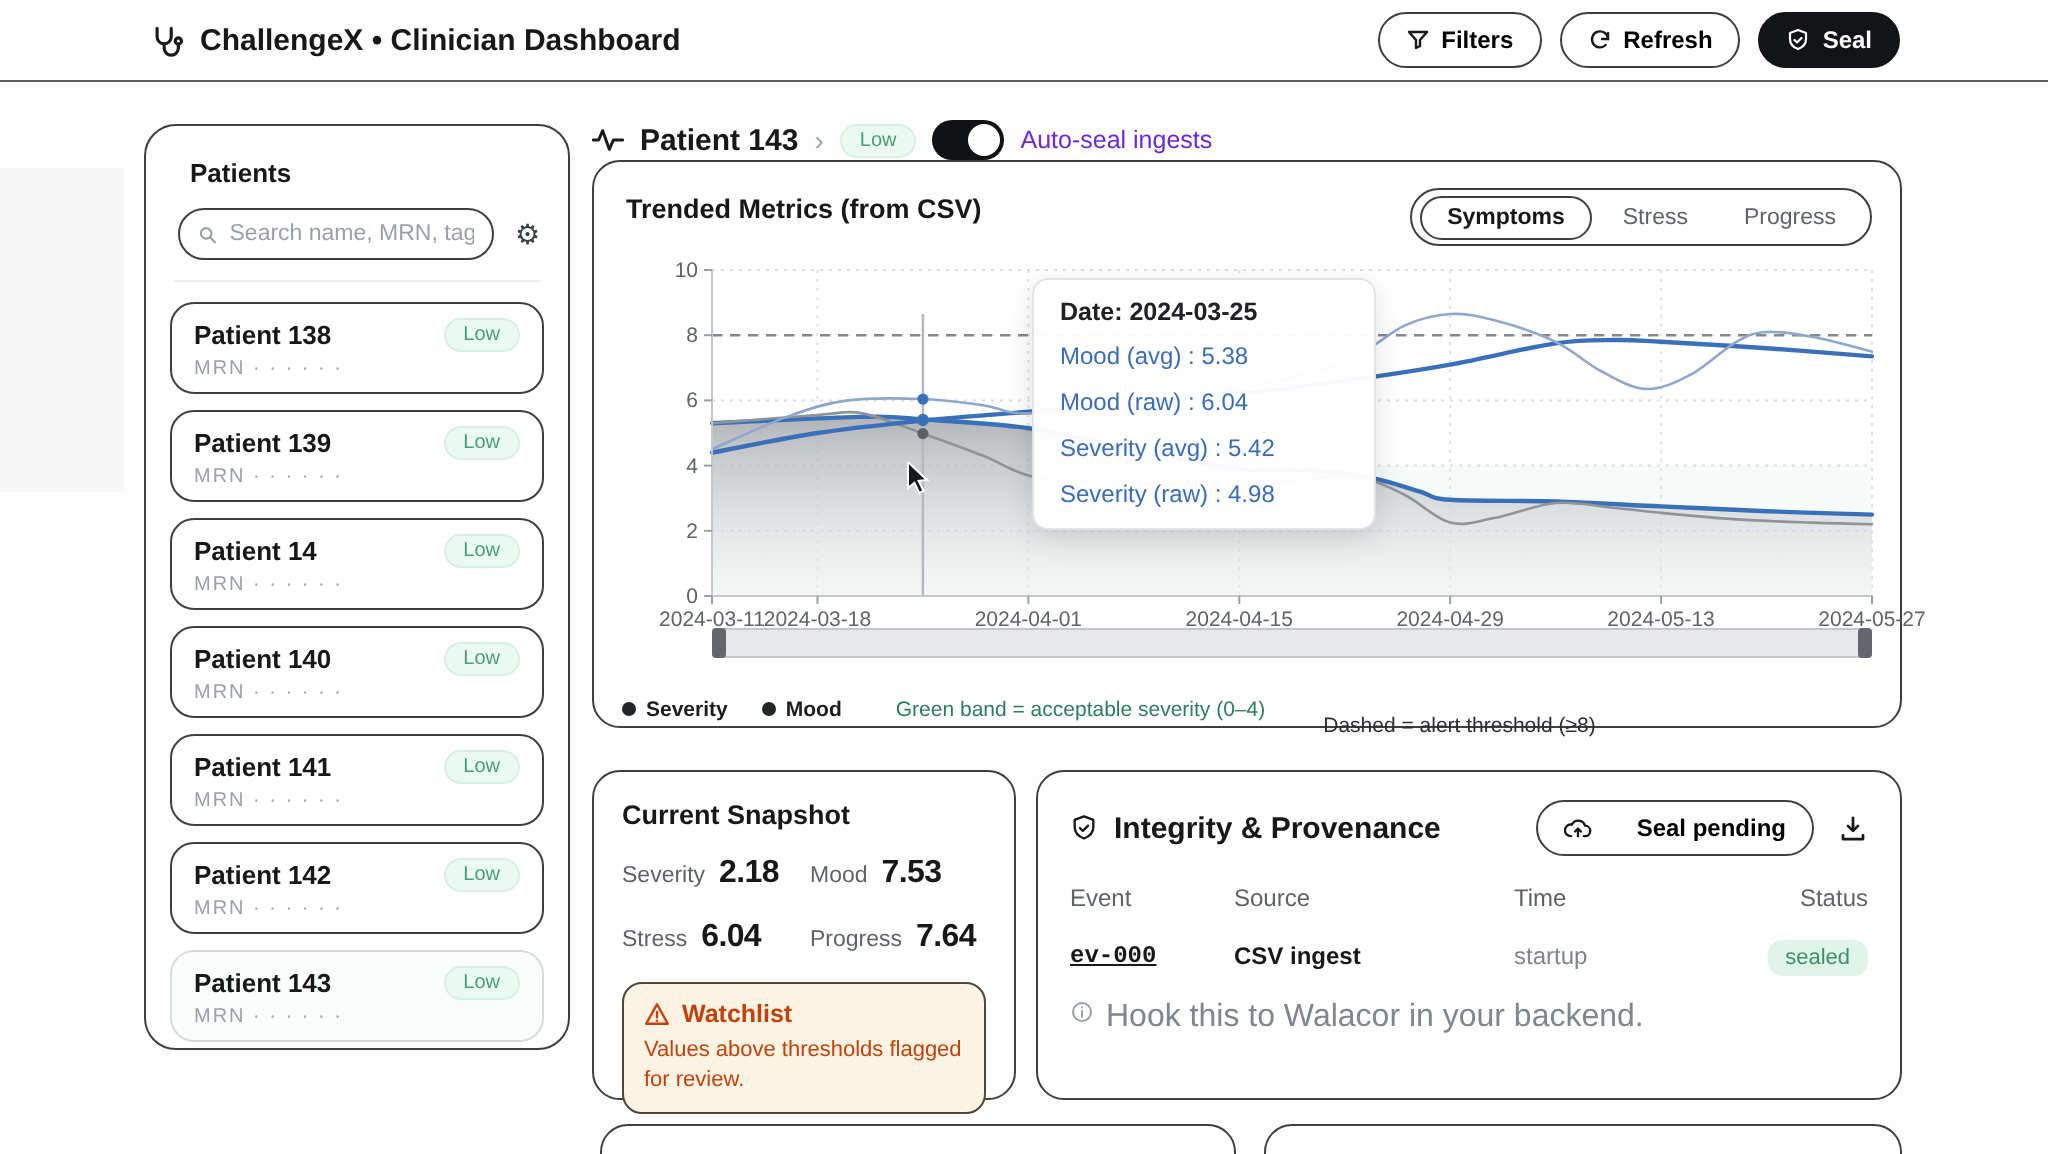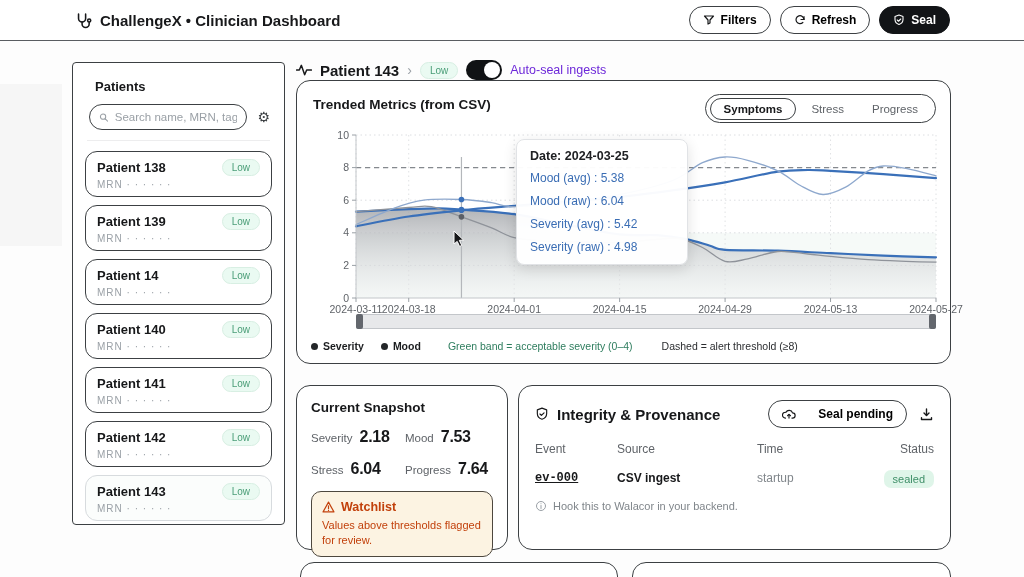--- a/index.html
+++ b/index.html
@@ -10,21 +10,21 @@
   #topbar { position:absolute; left:0; top:0; width:1024px; height:41px; background:#fff;
     border-bottom:1.5px solid #595d61; display:flex; align-items:center; }
   .brand { display:flex; align-items:center; gap:8px; margin-left:75px; font-size:15px; font-weight:bold; }
   .topbtns { margin-left:auto; margin-right:74px; display:flex; gap:9px; }
   .pillbtn { display:flex; align-items:center; gap:6px; height:28px; padding:0 13px;
     border:1.5px solid #3c4043; border-radius:15px; background:#fff; font-size:12px; font-weight:bold; cursor:pointer; }
   .pillbtn.dark { background:#121417; color:#fff; border-color:#121417; }
 
   
   #sidebar { position:absolute; left:72px; top:62px; width:213px; height:463px; background:#fff;
-    border:1.5px solid #3c4043; border-radius:4px; padding:14px 12px 5px 12px; }
+    border:1.5px solid #3c4043; border-radius:16px; padding:14px 12px 5px 12px; }
   #sidebar h2 { font-size:13px; margin:2px 0 10px 10px; }
   .searchrow { display:flex; align-items:center; gap:10px; margin:0 2px 10px 4px; }
   .searchbox { flex:1; display:flex; align-items:center; gap:6px; height:26px; border:1.5px solid #3c4043;
     border-radius:13px; padding:0 9px; background:#fff; }
   .searchbox input { border:none; outline:none; width:100%; font-size:11.5px; font-family:"Liberation Sans",sans-serif; color:#202124; background:transparent; }
   .searchbox input::placeholder { color:#9aa0a6; }
   .gear { font-size:14px; color:#3c4043; line-height:1; cursor:pointer; }
   .sidediv { border-top:1px solid #ededee; margin:0 2px 10px 2px; }
   .pcard { border:1.5px solid #3c4043; border-radius:12px; padding:7px 11px 6px 11px; margin-bottom:8px;
     background:#fff; cursor:pointer; position:relative; }
@@ -64,21 +64,21 @@
 
   #brush { position:absolute; left:59px; top:233px; width:580px; height:15px; background:#e7e8ea;
     border:1px solid #c3c6ca; border-radius:2px; }
   .bhandle { position:absolute; top:-1px; width:7px; height:15px; background:#63676d; border-radius:2px; cursor:ew-resize; }
   .bhandle.left { left:-1px; } .bhandle.right { right:-1px; }
 
   #legend { position:absolute; left:14px; top:259px; display:flex; align-items:center; gap:17px; font-size:10.5px; }
   .lg-item { display:flex; align-items:center; gap:5px; color:#1b1d1f; font-weight:bold; }
   .lg-dot { width:7px; height:7px; border-radius:50%; background:#232629; }
   .lg-green { color:#2e7d5e; margin-left:10px; }
-  .lg-dash { color:#2b2d30; margin-left:12px; }
+  .lg-dash { color:#2b2d30; margin-left:12px;margin-top:17px; }
 
   
   #snapcard { left:296px; top:385px; width:212px; height:165px; padding:14px; }
   #snapcard h3 { font-size:13.5px; margin-bottom:13px; }
   .metrics { display:grid; grid-template-columns:1fr 1fr; row-gap:14px; column-gap:6px; }
   .metric { display:flex; align-items:baseline; gap:7px; }
   .metric .ml { font-size:11.5px; color:#5f6368; }
   .metric .mv { font-size:16px; font-weight:bold; letter-spacing:-0.3px; }
   #watchbox { margin-top:13px; background:#fcf3e2; border:1.3px solid #4d473e; border-radius:10px; padding:8px 10px; }
   #watchbox .wt { display:flex; align-items:center; gap:6px; font-size:12.5px; font-weight:bold; color:#c2410c; margin-bottom:4px; }
@@ -91,21 +91,21 @@
   .provright { margin-left:auto; display:flex; align-items:center; gap:12px; }
   .sealpend { display:flex; align-items:center; gap:22px; height:28px; padding:0 13px; border:1.5px solid #3c4043;
     border-radius:15px; background:#fff; font-size:12px; font-weight:bold; cursor:pointer; white-space:nowrap; }
   .ptable { margin-top:14px; display:grid; grid-template-columns:82px 140px 1fr auto; row-gap:13px; align-items:center; }
   .ph { font-size:12px; color:#5f6368; }
   .ph.right, .pc.right { text-align:right; }
   .pc-ev { font-family:"Liberation Mono", monospace; font-size:12px; font-weight:bold;text-decoration:underline; }
   .pc-src { font-size:12px; font-weight:bold; }
   .pc-time { font-size:12px; color:#80868b; }
   .sealedbadge { font-size:11px; color:#3f8f68; background:#dff5e9; border-radius:7px; padding:3px 9px; }
-  .provfoot { margin-top:13px; display:flex; align-items:flex-start; gap:6px; font-size:11px; color:#80868b; }
+  .provfoot { margin-top:13px; display:flex; align-items:flex-start; gap:6px; font-size:16px; color:#80868b; }
 
   
   #botcard-a { left:300px; top:562px; width:318px; height:40px; }
   #botcard-b { left:632px; top:562px; width:319px; height:40px; }
 
   .leftwash { position:absolute; left:0; top:84px; width:62px; height:162px; background:#f6f6f6; }
 
   svg.icon { display:block; }
   #cursor { position:absolute; left:156px; top:150px; z-index:6; pointer-events:none; }
 </style>

